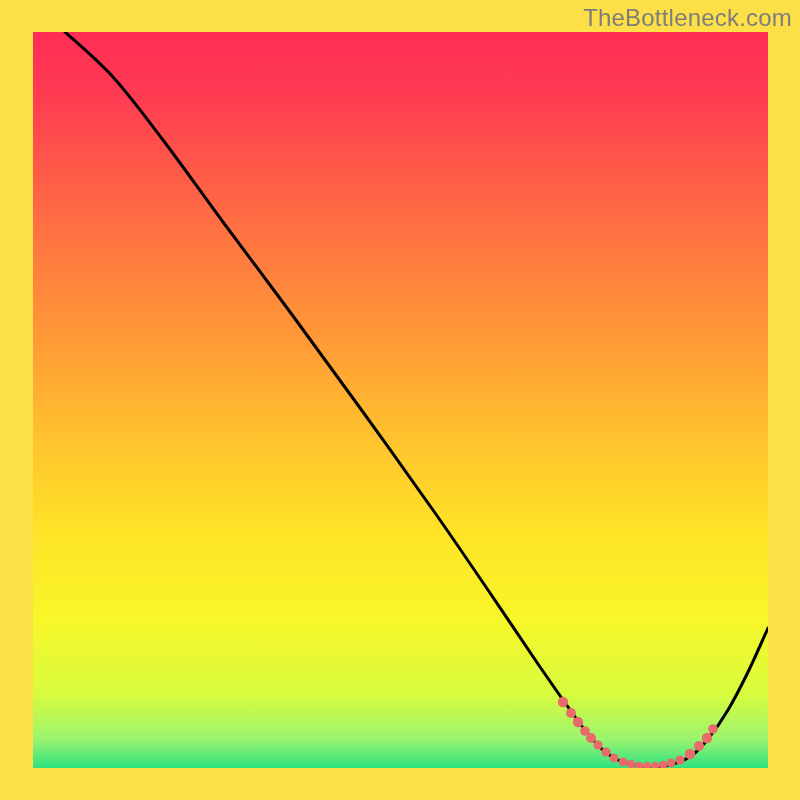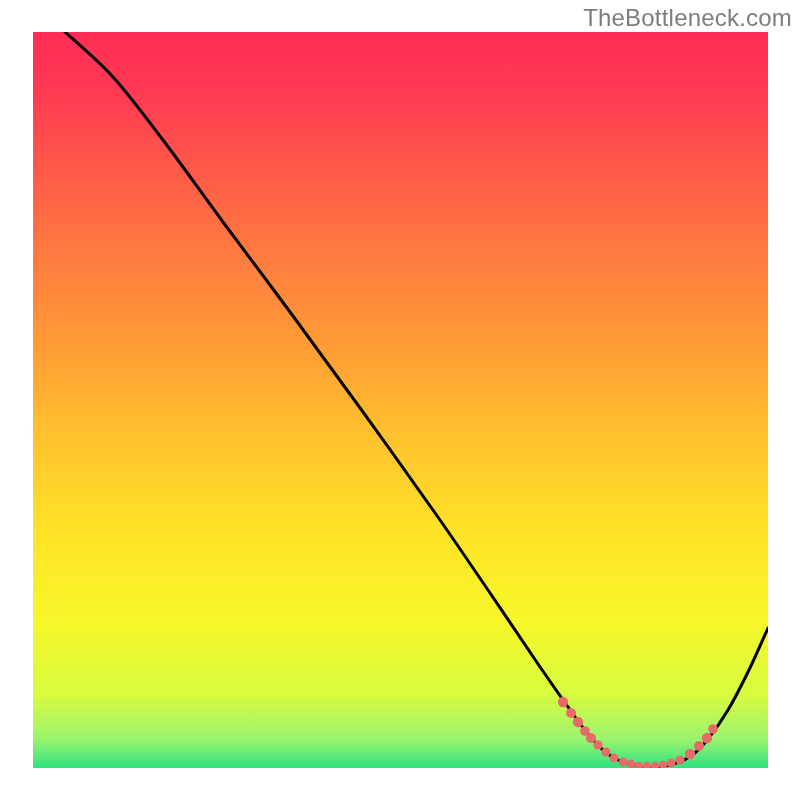--- a/index.html
+++ b/index.html
@@ -9,21 +9,21 @@
     height: 800px;
     background: #000000;
     overflow: hidden;
   }
   .frame {
     position: absolute;
     left: 0;
     top: 0;
     width: 800px;
     height: 800px;
-    background: #ffffff;
+    background: #fde047;
   }
   .plot {
     position: absolute;
     left: 33px;
     top: 32px;
     width: 735px;
     height: 736px;
     overflow: hidden;
   }
   .watermark {

